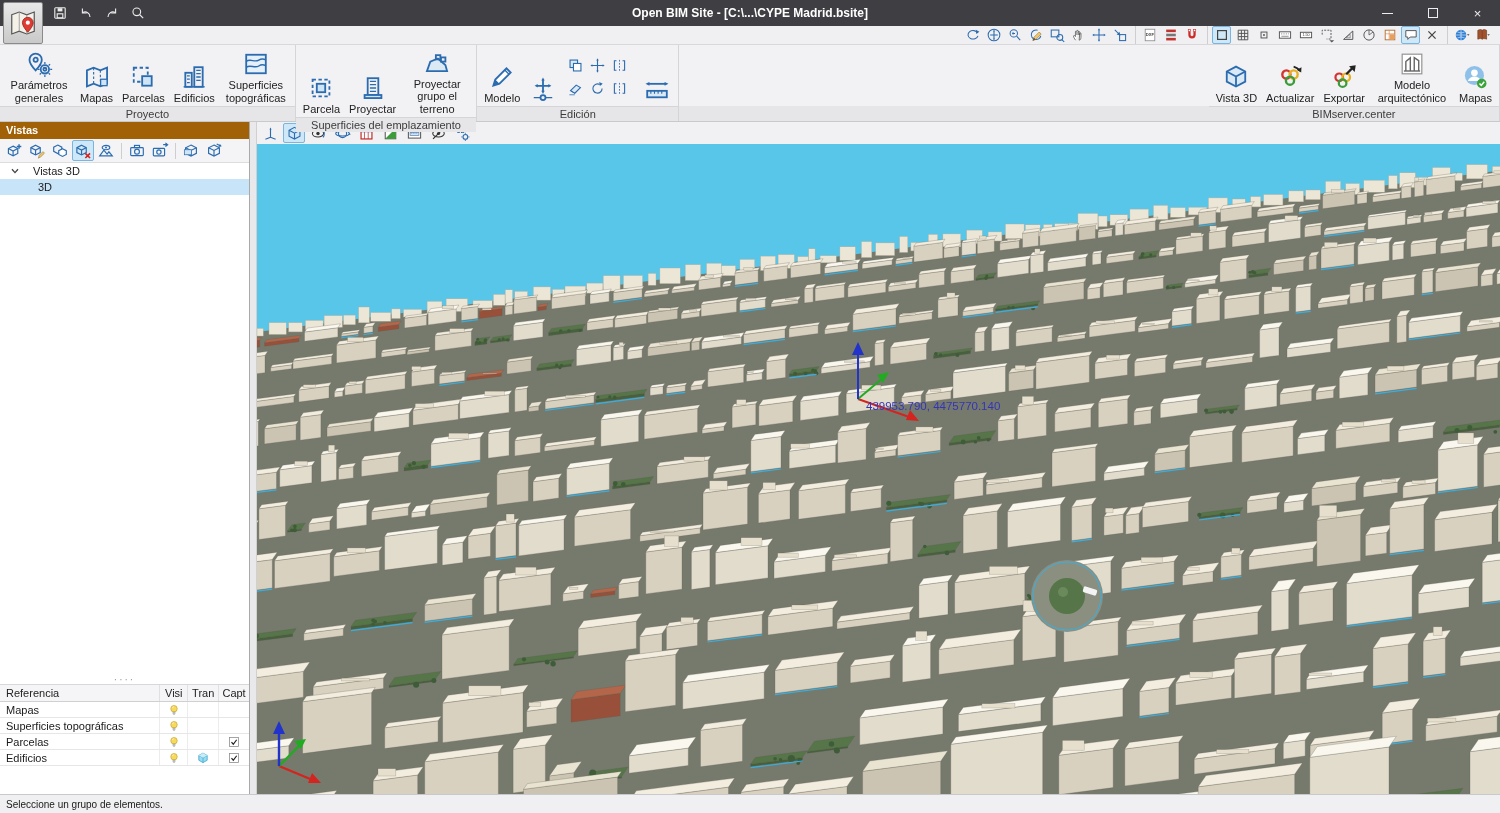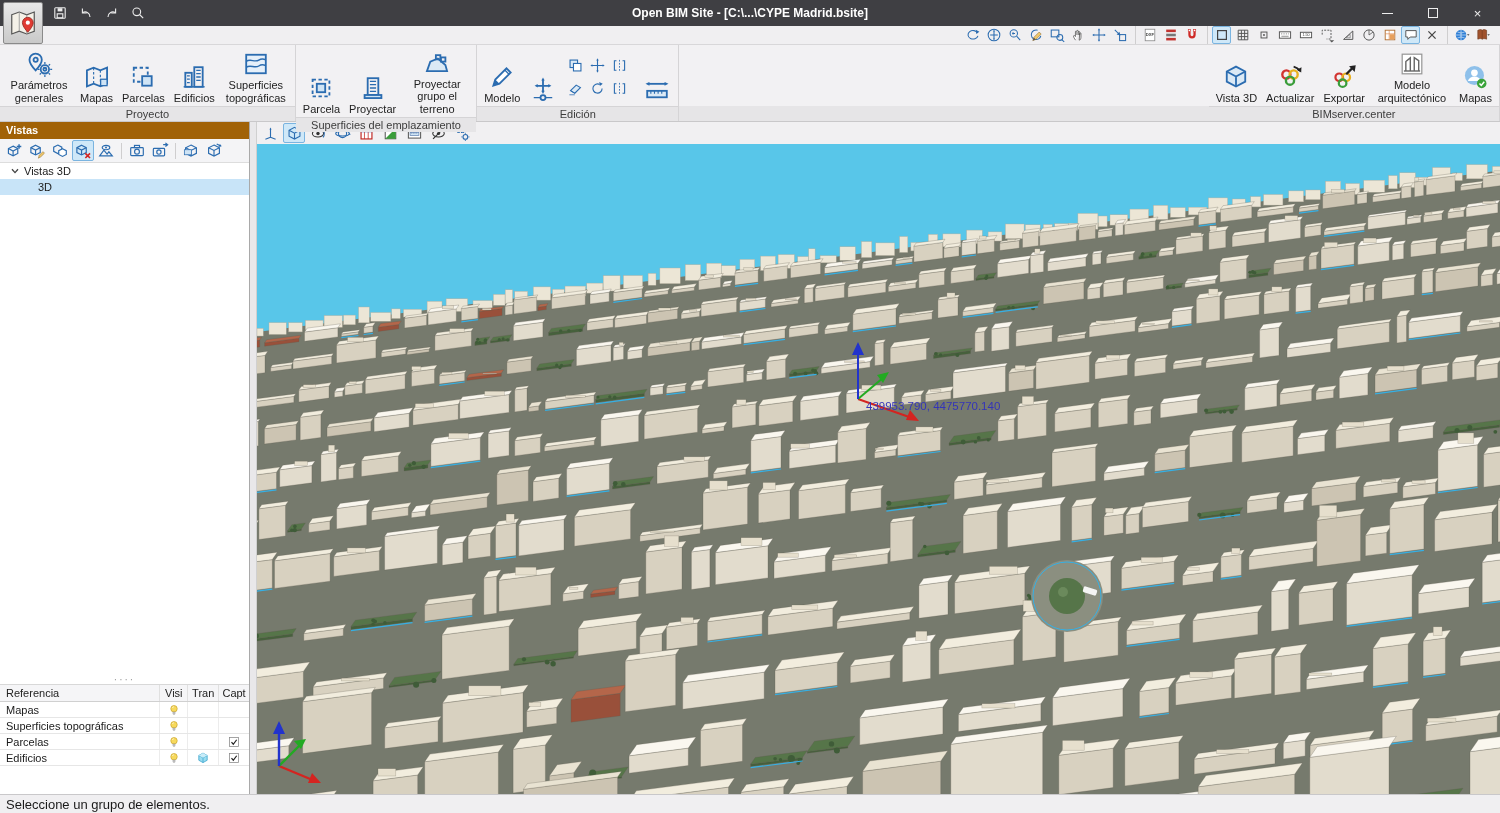--- a/index.html
+++ b/index.html
@@ -45,21 +45,21 @@
 
   
   .main { flex:1; display:flex; min-height:0; }
   .left-panel { width:250px; background:#fff; display:flex; flex-direction:column; border-right:1px solid #a9a9a9; }
   .panel-header { height:17px; background:#a16207; color:#fff; font-weight:bold; padding:2px 6px; flex:0 0 auto; }
   .panel-toolbar { height:24px; background:#f4f4f6; border-bottom:1px solid #ddd; display:flex; align-items:center; padding:0 3px; gap:1px; flex:0 0 auto; }
   .panel-toolbar .tbtn { width:22px; height:21px; }
   .panel-toolbar .tbtn svg { width:18px; height:18px; }
   .psep { width:1px; height:16px; background:#cfcecf; margin:0 3px; }
   .tree { flex:0 0 auto; }
-  .tree-group { height:16px; display:flex; align-items:center; padding-left:10px; gap:4px; cursor:pointer; }
+  .tree-group { height:16px; display:flex; align-items:center; padding-left:10px; gap:13px; cursor:pointer; }
   .tree-group svg { width:10px; height:10px; }
   .tree-item { height:16px; line-height:16px; padding-left:38px; cursor:pointer; }
   .tree-item.selected { background:#c8e4f8; }
   .panel-spacer { flex:1; }
   .hsplit { height:10px; display:flex; align-items:center; justify-content:center; color:#999; letter-spacing:2px; font-size:10px; cursor:row-resize; flex:0 0 auto; }
 
   
   .layers { flex:0 0 auto; border-top:1px solid #d8d8d8; margin-bottom:28px; }
   .lrow { display:flex; height:16px; align-items:center; border-bottom:1px solid #e6e6e6; }
   .lrow.lhead { background:#f5f5f7; border-bottom:1px solid #d0d0d0; font-weight:normal; color:#222; height:17px; }
@@ -72,21 +72,21 @@
   
   .vsplit { width:7px; background:#e9e8ea; cursor:col-resize; border-right:1px solid #d0d0d0; }
   .viewport { flex:1; display:flex; flex-direction:column; min-width:0; }
   .vp-toolbar { height:22px; background:#f1f0f2; display:flex; align-items:center; gap:2px; padding:0 2px; flex:0 0 auto; }
   .vp-toolbar .tbtn { width:22px; height:20px; }
   .vp-toolbar .tbtn svg { width:17px; height:17px; }
   .scene-wrap { flex:1; min-height:0; position:relative; }
   #scene { width:100%; height:100%; display:block; }
 
   
-  .statusbar { height:19px; background:#f0eff1; border-top:1px solid #c9c8ca; display:flex; align-items:center; padding-left:6px; font-size:13px; flex:0 0 auto; }
+  .statusbar { height:19px; background:#f0eff1; border-top:1px solid #c9c8ca; display:flex; align-items:center; padding-left:6px; font-size:10px; flex:0 0 auto; }
 </style>
 </head>
 <body>
 
 <div id="app">
 
   <div class="titlebar">
     <div class="app-button">
       <svg viewBox="0 0 20 20">
         <path d="M2.5 4.5l5-1.8 5 1.8 5-1.8v12.8l-5 1.8-5-1.8-5 1.8z" fill="#f4f1e8" stroke="#555" stroke-width="0.8"></path>

